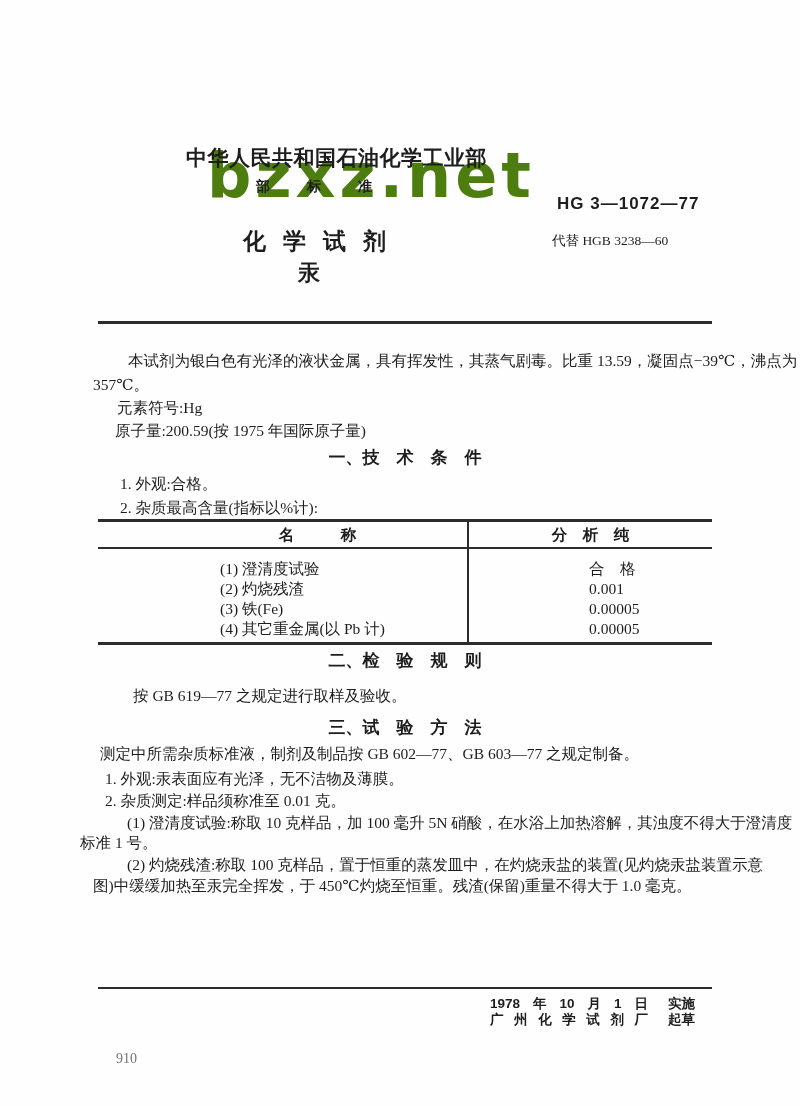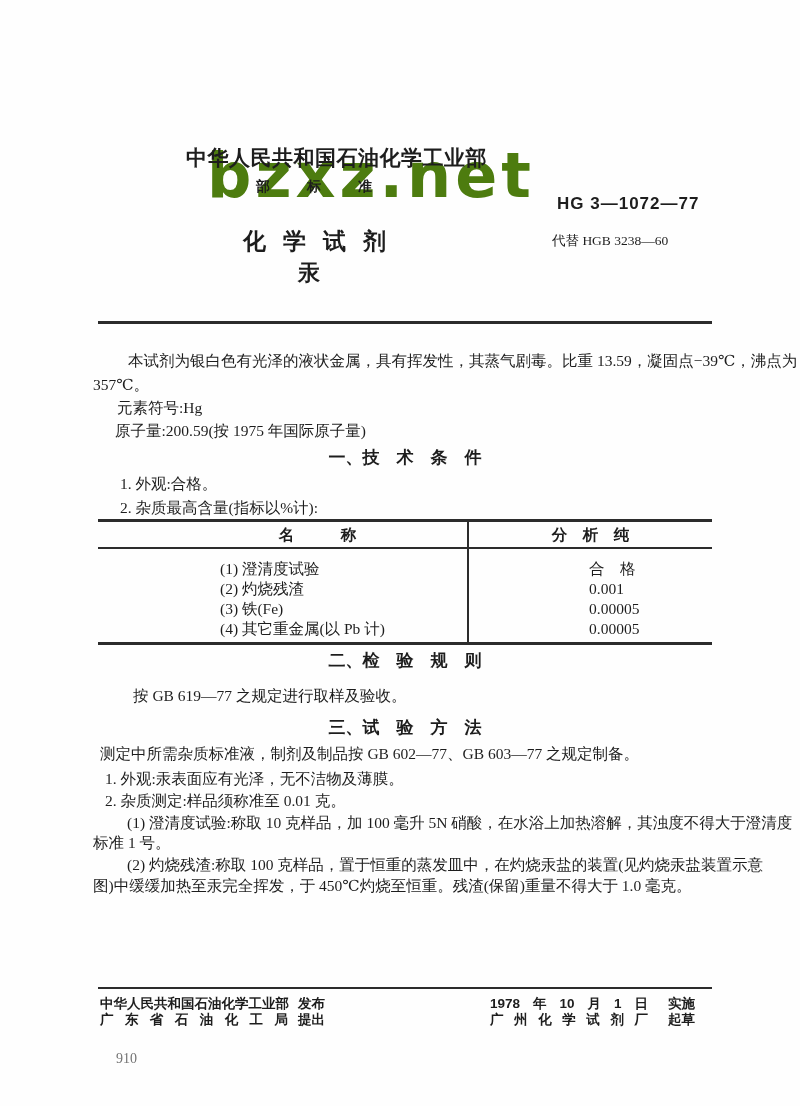--- a/index.html
+++ b/index.html
@@ -105,30 +105,26 @@
   </div>
 
   <div class="sec-heading" style="top:649px;">二、检　验　规　则</div>
   <div class="abs bodyln" style="left:109px; top:687px;margin-left:24px;">按 GB 619—77 之规定进行取样及验收。</div>
 
   <div class="sec-heading" style="top:716px;">三、试　验　方　法</div>
   <div class="abs bodyln" style="left:100px; top:745px;">测定中所需杂质标准液，制剂及制品按 GB 602—77、GB 603—77 之规定制备。</div>
   <div class="abs bodyln" style="left:105px; top:770px;">1. 外观:汞表面应有光泽，无不洁物及薄膜。</div>
   <div class="abs bodyln" style="left:105px; top:792px;">2. 杂质测定:样品须称准至 0.01 克。</div>
   <div class="abs bodyln" style="left:127px; top:814px;">(1) 澄清度试验:称取 10 克样品，加 100 毫升 5N 硝酸，在水浴上加热溶解，其浊度不得大于澄清度</div>
-  <div class="abs bodyln" style="left:93px;  top:834px;">标准 1 号。</div>
+  <div class="abs bodyln" style="left:80px;  top:834px;">标准 1 号。</div>
   <div class="abs bodyln" style="left:127px; top:856px;">(2) 灼烧残渣:称取 100 克样品，置于恒重的蒸发皿中，在灼烧汞盐的装置(见灼烧汞盐装置示意</div>
   <div class="abs bodyln" style="left:93px;  top:877px;">图)中缓缓加热至汞完全挥发，于 450℃灼烧至恒重。残渣(保留)重量不得大于 1.0 毫克。</div>
 
   <div class="hr hr-footer"></div>
 
-  <div class="abs footer-block" style="left:100px; top:996px;">
-    <div><span class="jblock">中华人民共和国石油化学工业部</span><span class="flabel">发布</span></div>
-    <div><span class="jblock">广东省石油化工局</span><span class="flabel">提出</span></div>
-  </div>
 
   <div class="abs footer-block" style="left:490px; top:996px;">
     <div><span class="jblock2">1978年10月1日</span><span class="flabel2">实施</span></div>
     <div><span class="jblock2">广州化学试剂厂</span><span class="flabel2">起草</span></div>
   </div>
 
   <div class="abs page-no">910</div>
 
 </div>
 

